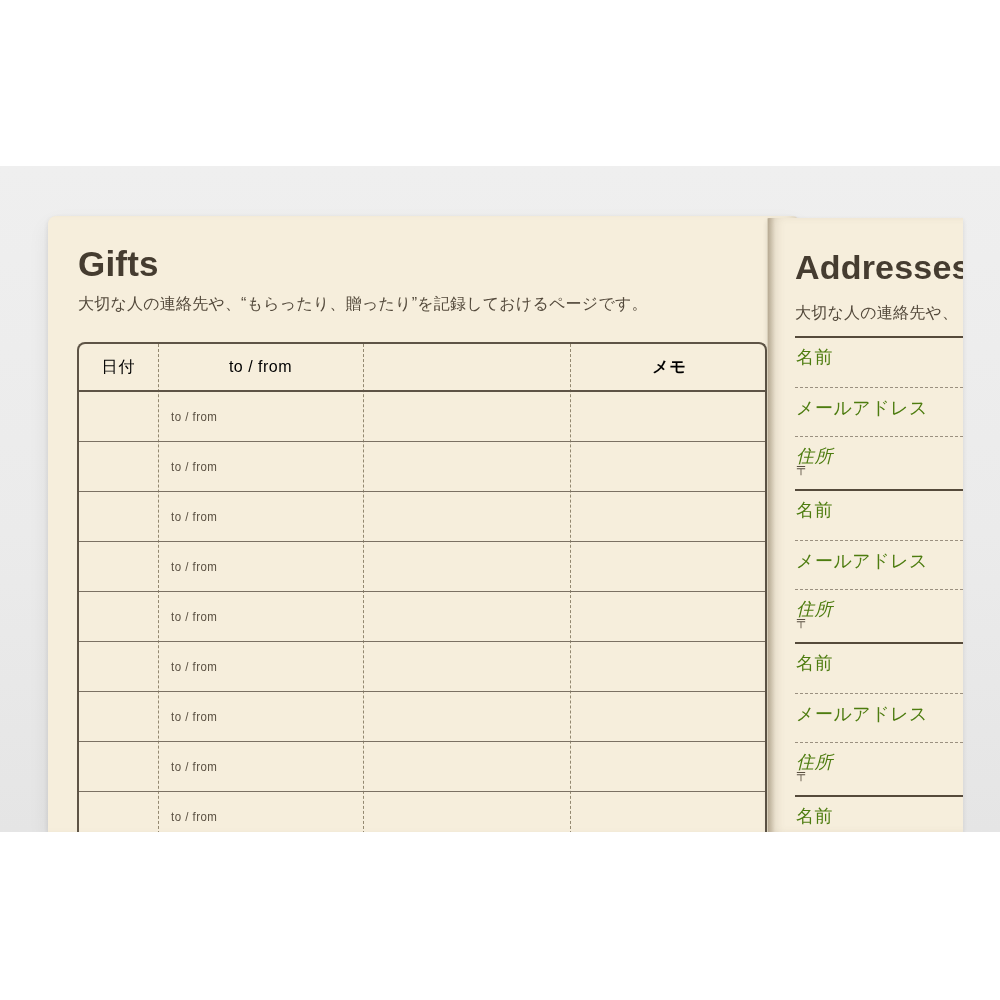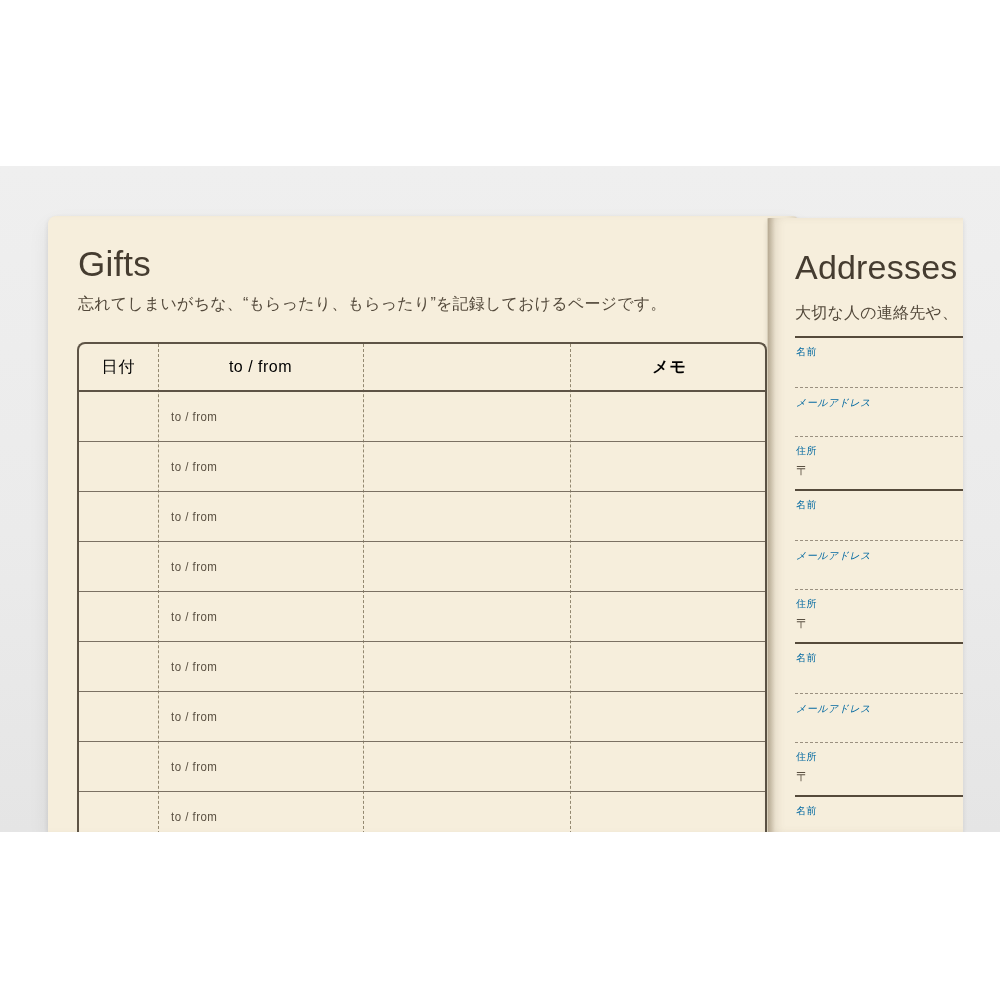--- a/index.html
+++ b/index.html
@@ -34,21 +34,21 @@
   }
   .page-right::before{ 
     content:"";position:absolute;left:0;top:0;bottom:0;width:7px;
     background:linear-gradient(90deg,rgba(110,90,60,.25),rgba(110,90,60,0));
     border-left:1px solid #d8cfba;
     pointer-events:none;
   }
   
   .title{
     position:absolute;left:30px;top:30px;
-    font-size:35px;font-weight:normal;color:#453c30;letter-spacing:.2px;line-height:1;
+    font-size:35px;font-weight:bold;color:#453c30;letter-spacing:.2px;line-height:1;
   }
   .page-right .title{left:28px;top:32px;font-size:34px;}
   .subtitle{
     position:absolute;left:30px;top:78px;
     font-size:16px;color:#53493b;white-space:nowrap;letter-spacing:.2px;
   }
   .page-right .subtitle{left:28px;top:77px;margin-top:8px;}
   
   .gift-table{
     position:absolute;left:29px;top:126px;width:690px;height:492px;
@@ -84,41 +84,41 @@
   }
   
   .addr-blocks{
     position:absolute;left:28px;right:0;top:118px;
   }
   .ablock{
     position:relative;height:153px;border-top:2px solid #554a3b;
     box-sizing:border-box;
   }
   .ablock .lbl{
-    position:absolute;left:1px;font-size:10px;color:#0369a1;
+    position:absolute;left:1px;font-size:18px;color:#4d7c0f;
     letter-spacing:.5px;white-space:nowrap;
   }
   .ablock .name{top:7px;}
-  .ablock .email{top:58px;font-style:italic;}
-  .ablock .addr{top:106px;}
+  .ablock .email{top:58px;}
+  .ablock .addr{top:106px;font-style:italic;}
   .ablock .postal{top:124px;font-size:13px;color:#5a5042;}
   .ablock .dash{
     position:absolute;left:0;right:0;height:0;
     border-top:1px dashed #9b9080;
   }
   .ablock .d1{top:49px;} .ablock .d2{top:98px;}
 </style>
 </head>
 <body>
 
 <div class="photo">
 
   <div class="page page-left">
     <div class="title">Gifts</div>
-    <div class="subtitle">忘れてしまいがちな、“もらったり、もらったり”を記録しておけるページです。</div>
+    <div class="subtitle">大切な人の連絡先や、“もらったり、贈ったり”を記録しておけるページです。</div>
 
     <div class="gift-table">
       <div class="col-sep c1"></div>
       <div class="col-sep c2"></div>
       <div class="col-sep c3"></div>
 
       <div class="thead">
         <div class="th h0">日付</div>
         <div class="th h1">to / from</div>
         <div class="th h3">メモ</div>

